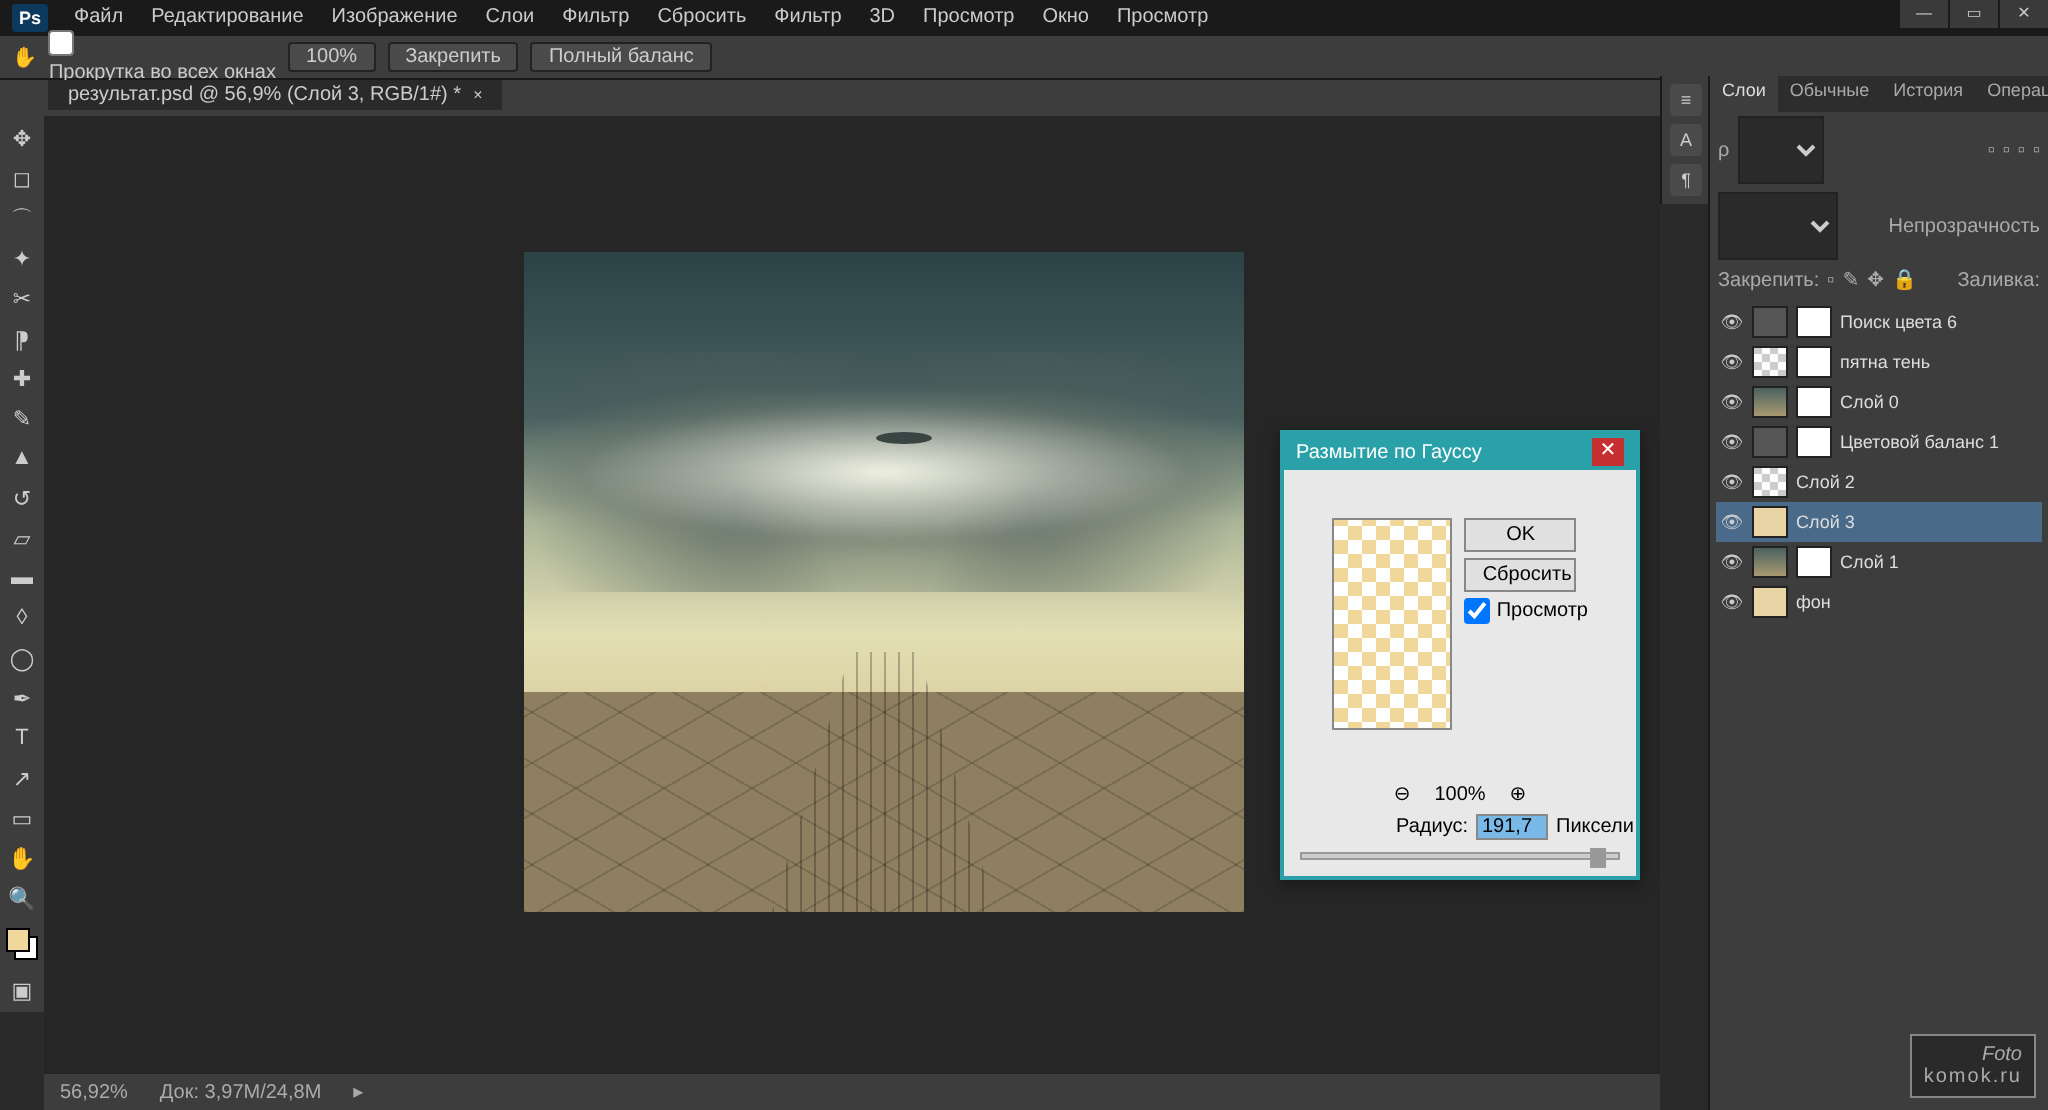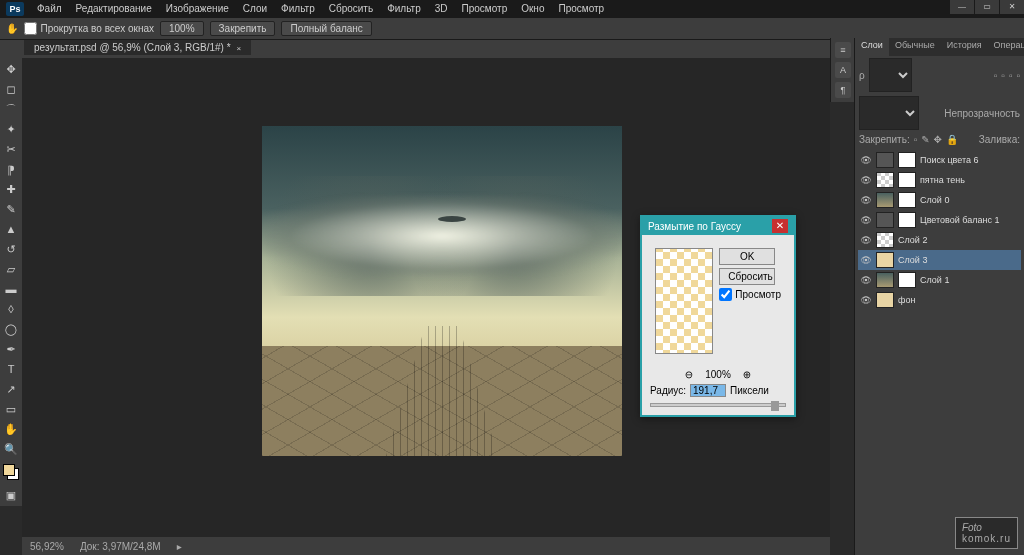--- a/index.html
+++ b/index.html
@@ -7,21 +7,21 @@
 
 
 .menubar { height:18px; background:#1a1a1a; display:flex; align-items:center; padding:0 6px; gap:0; }
 .logo { width:18px; height:14px; background:#0b3a5e; color:#fff; display:inline-flex; align-items:center; justify-content:center; font-size:9px; font-weight:bold; border-radius:2px; margin-right:6px; }
 .menu-item { color:#ccc; padding:0 7px; line-height:18px; cursor:default; }
 .win-btns { position:absolute; right:0; top:0; display:flex; }
 .win-btn { width:24px; height:14px; background:#3a3a3a; margin-left:1px; text-align:center; line-height:14px; font-size:8px; cursor:default; }
 
 
 .optbar { height:22px; background:#3d3d3d; border-bottom:1px solid #1a1a1a; display:flex; align-items:center; padding:0 6px; gap:6px; }
-.opt-check { display:flex; align-items:center; gap:3px; }
+.opt-check { display:flex; align-items:flex-start; gap:3px;flex-direction:column; }
 .opt-btn { background:#4a4a4a; border:1px solid #222; padding:1px 8px; color:#ccc; border-radius:2px; cursor:default; }
 
 
 .doctab-bar { height:18px; background:#3d3d3d; padding-left:24px; }
 .doctab { display:inline-block; background:#2a2a2a; padding:2px 10px; color:#ccc; font-size:9px; }
 .doctab .x { margin-left:6px; font-size:8px; }
 
 
 .toolbox { position:absolute; left:0; top:58px; width:22px; background:#3d3d3d; display:flex; flex-direction:column; gap:2px; padding:2px; }
 .tool { width:18px; height:18px; display:flex; align-items:center; justify-content:center; color:#ccc; font-size:11px; cursor:default; border-radius:2px; }
@@ -51,39 +51,39 @@
 .canvas { position:absolute; left:22px; right:194px; top:58px; bottom:18px; background:#262626; }
 .artboard { position:absolute; left:240px; top:68px; width:360px; height:330px; overflow:hidden; }
 .sky { position:absolute; inset:0; background:linear-gradient(#2b4347 0%, #4a6160 25%, #a7b296 40%, #e3dfb4 58%, #d9cfa0 70%, #a89a72 100%); }
 .clouds { position:absolute; top:70px; left:0; right:0; height:80px; background:radial-gradient(ellipse at 50% 50%, rgba(255,255,240,0.9), rgba(120,130,120,0.4) 60%, transparent 80%); filter:blur(2px); }
 .clouds2 { position:absolute; top:50px; left:0; right:0; height:120px; background:radial-gradient(circle at 30% 60%, rgba(80,95,90,0.8), transparent 40%), radial-gradient(circle at 70% 60%, rgba(80,95,90,0.8), transparent 40%); }
 .ufo { position:absolute; top:90px; left:176px; width:28px; height:6px; background:#3a4442; border-radius:50%; }
 .ground { position:absolute; bottom:0; left:0; right:0; height:110px; background:#8d7f5f; background-image:repeating-linear-gradient(30deg, rgba(0,0,0,0.15) 0 1px, transparent 1px 22px), repeating-linear-gradient(-30deg, rgba(0,0,0,0.15) 0 1px, transparent 1px 22px); }
 .dock { position:absolute; bottom:0; left:124px; width:112px; height:130px; background:linear-gradient(#6b5d4a,#4a3f32); clip-path:polygon(35% 0, 65% 0, 100% 100%, 0 100%); background-image:repeating-linear-gradient(90deg, rgba(0,0,0,0.25) 0 1px, transparent 1px 7px); }
 
 
-.dialog { position:absolute; left:640px; top:215px; width:156px; background:#e8e8e8; border:2px solid #2aa0a8; box-shadow:0 2px 8px rgba(0,0,0,0.4); }
+.dialog { position:absolute; left:640px; top:215px; width:180px; background:#e8e8e8; border:2px solid #2aa0a8; box-shadow:0 2px 8px rgba(0,0,0,0.4); }
 .dialog-title { background:#2aa0a8; color:#fff; padding:2px 6px; font-size:10px; display:flex; align-items:center; }
 .dialog-close { margin-left:auto; background:#c73030; color:#fff; width:16px; height:14px; text-align:center; line-height:14px; font-size:10px; cursor:default; }
-.dialog-body { display:flex; padding:13px; gap:6px; }
+.dialog-body { display:flex; padding:24px; gap:6px; }
 .preview { width:106px; height:106px; background:repeating-conic-gradient(#f0d89a 0% 25%, #fff 0% 50%) 0/14px 14px; border:1px solid #888; }
 .dlg-btns { display:flex; flex-direction:column; gap:3px; }
 .dlg-btn { background:#e0e0e0; border:1px solid #888; padding:2px 8px; font-size:10px; color:#000; width:56px; text-align:center; cursor:default; }
 .dlg-check { display:flex; align-items:center; gap:3px; font-size:10px; color:#000; }
 .dlg-zoom { display:flex; align-items:center; justify-content:center; gap:12px; padding:2px 6px; color:#000; font-size:10px; }
-.dlg-radius { display:flex; align-items:center; gap:4px; padding:2px 8px 6px; color:#000; font-size:10px; }
+.dlg-radius { display:flex; align-items:center; gap:4px; padding:2px 8px 6px; color:#000; font-size:10px;margin-left:48px; }
 .dlg-radius input { width:36px; border:1px solid #888; background:#7ab8e8; padding:0 2px; font-size:10px; }
 .dlg-slider { margin:0 8px 8px; height:4px; background:#ccc; position:relative; border:1px solid #999; }
 .dlg-slider-thumb { position:absolute; right:6px; top:-3px; width:8px; height:10px; background:#999; }
 
 
 .status { position:absolute; left:22px; right:194px; bottom:0; height:18px; background:#3d3d3d; display:flex; align-items:center; padding:0 8px; gap:16px; font-size:9px; color:#aaa; }
 
 
-.watermark { position:absolute; right:6px; bottom:6px; border:1px solid #888; padding:4px 6px; color:#aaa; font-size:11px; font-style:italic; background:rgba(0,0,0,0.3); }
+.watermark { position:absolute; right:6px; bottom:6px; border:1px solid #888; padding:4px 6px; color:#aaa; font-size:11px; font-style:italic; background:rgba(0,0,0,0.3);text-align:right; }
 .watermark .line2 { font-style:normal; font-size:10px; letter-spacing:1px; }
 
 
 select.sm { background:#2a2a2a; color:#ccc; border:1px solid #222; font-size:9px; height:14px; }
 </style>
 </head>
 <body>
 
 <div class="menubar">
   <span class="logo">Ps</span>

